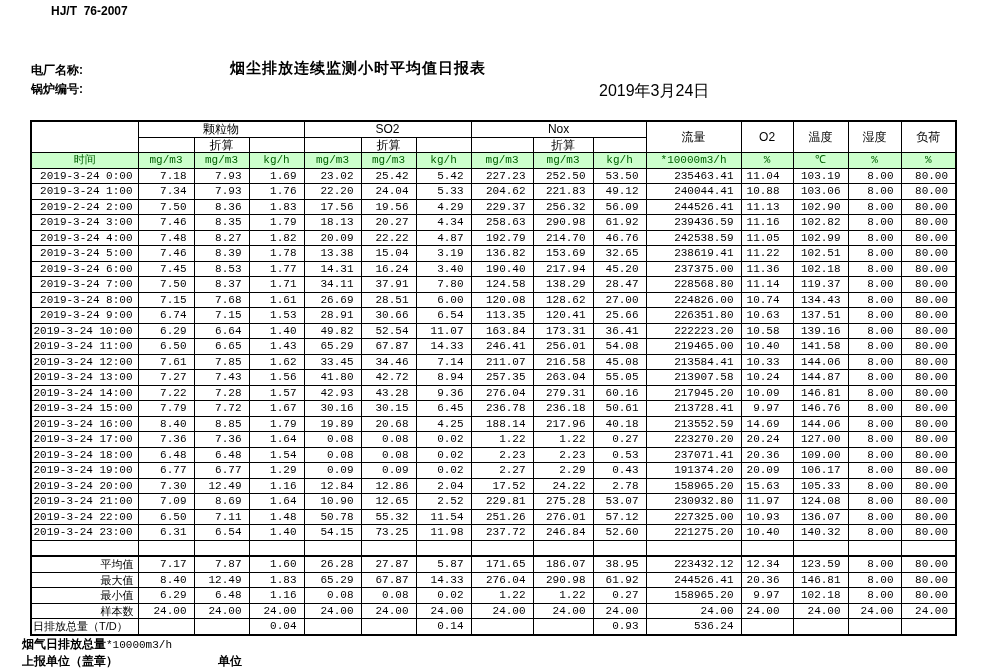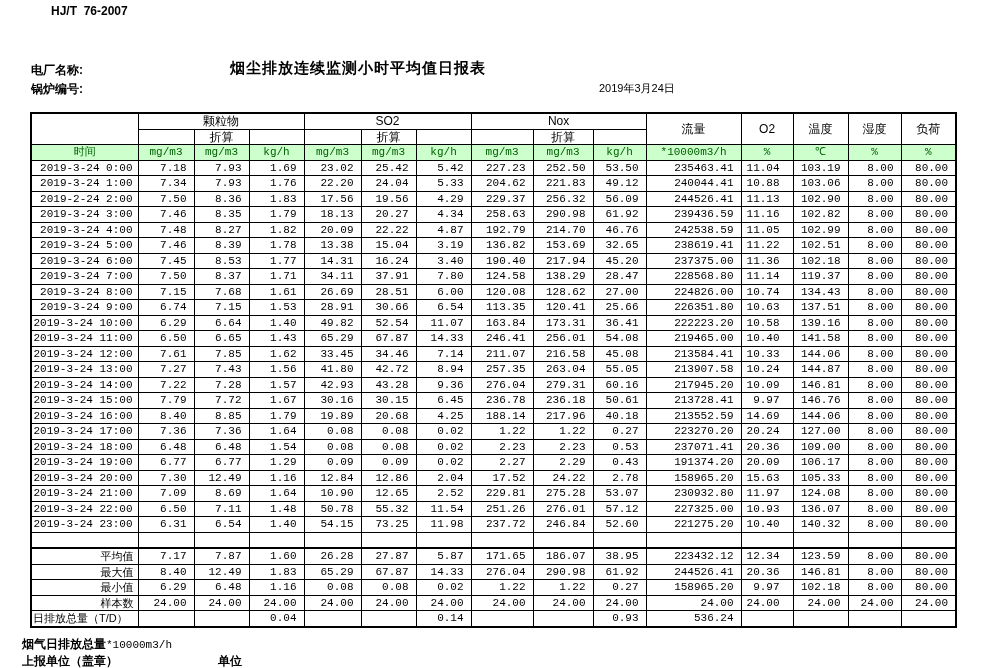--- a/index.html
+++ b/index.html
@@ -5,22 +5,22 @@
   html,body{margin:0;padding:0;}
   body{
     width:982px;height:668px;background:#ffffff;position:relative;
     font-family:"Liberation Sans",sans-serif;color:#000;
   }
   .abs{position:absolute;}
   #std{left:35px;top:4px;font-size:12px;font-weight:bold;white-space:pre;padding-left:16px;}
   #title{left:230px;top:23px;font-size:15px;font-weight:bold;letter-spacing:1px;margin-top:36px;}
   #plant{left:31px;top:62px;font-size:12px;font-weight:bold;}
   #boiler{left:31px;top:81px;font-size:12px;font-weight:bold;}
-  #date{left:599px;top:81px;font-size:11px;}
-  #tablewrap{left:30px;top:112px;}
+  #date{left:599px;top:81px;font-size:16px;}
+  #tablewrap{left:30px;top:120px;}
   table{
     border-collapse:collapse;table-layout:fixed;width:925px;
     border:2px solid #000;
   }
   th,td{
     border:1px solid #000;height:14.5px;line-height:14px;
     padding:0;font-size:11px;overflow:hidden;white-space:nowrap;
   }
   thead th{font-weight:normal;text-align:center;font-family:"Liberation Sans",sans-serif;font-size:12px;}
   tr.units th{

